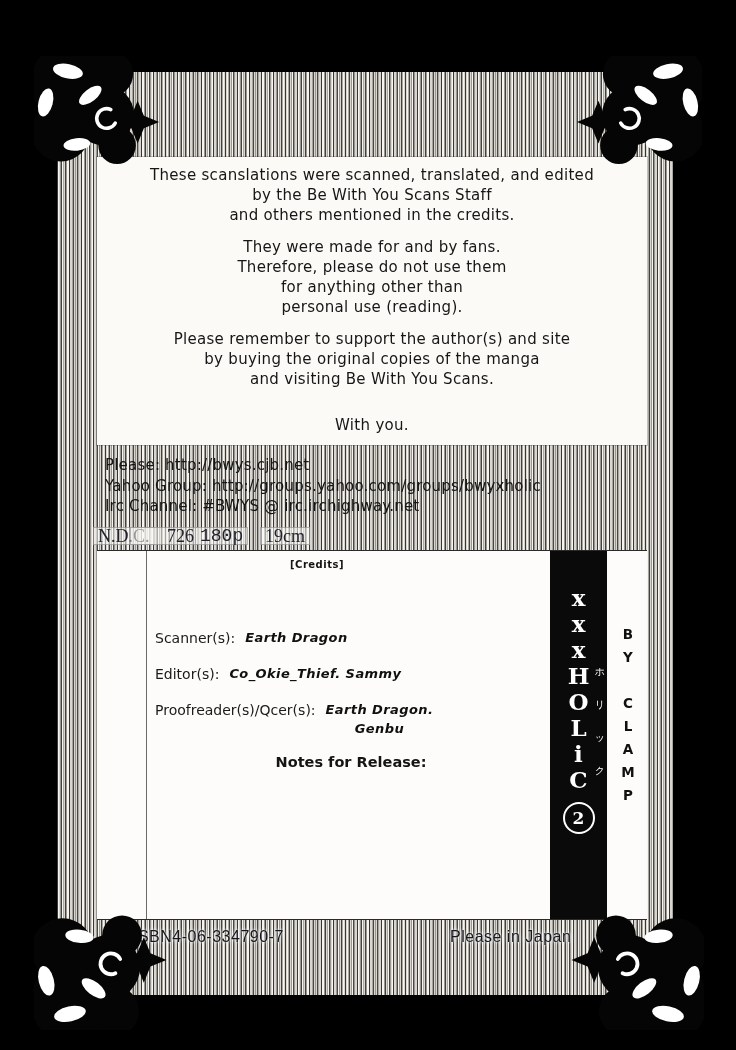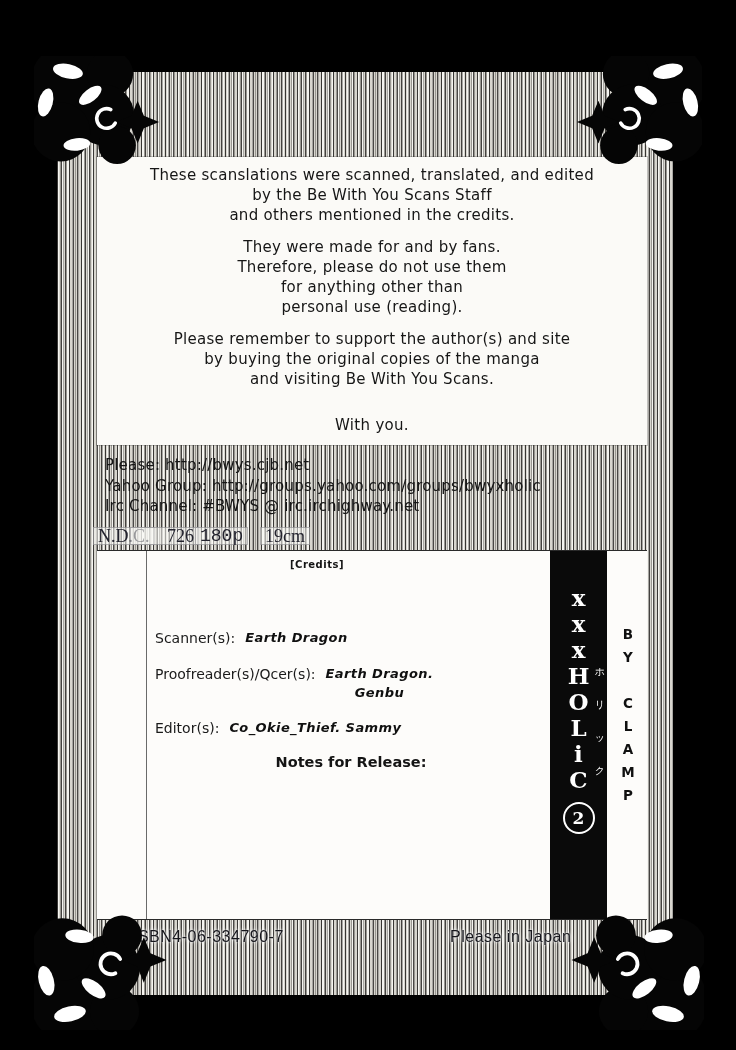--- a/index.html
+++ b/index.html
@@ -115,27 +115,27 @@
       <div class="credits-rule"></div>
 
       <div class="credits-heading">[Credits]</div>
 
       <div class="credits-rows">
         <div class="credit-row">
           <span class="credit-label">Scanner(s):</span>
           <span class="credit-value">Earth Dragon</span>
         </div>
         <div class="credit-row">
+          <span class="credit-label">Editor(s):</span>
+          <span class="credit-value">Co_Okie_Thief. Sammy</span>
+        </div>
+        <div class="credit-row">
           <span class="credit-label">Proofreader(s)/Qcer(s):</span>
           <span class="credit-value centered">Earth Dragon.
 Genbu</span>
-        </div>
-        <div class="credit-row">
-          <span class="credit-label">Editor(s):</span>
-          <span class="credit-value">Co_Okie_Thief. Sammy</span>
         </div>
         <div class="notes-line">Notes for Release:</div>
       </div>
 
       <div class="spine-bar">
         <div class="spine-title">x
 x
 x
 H
 O

